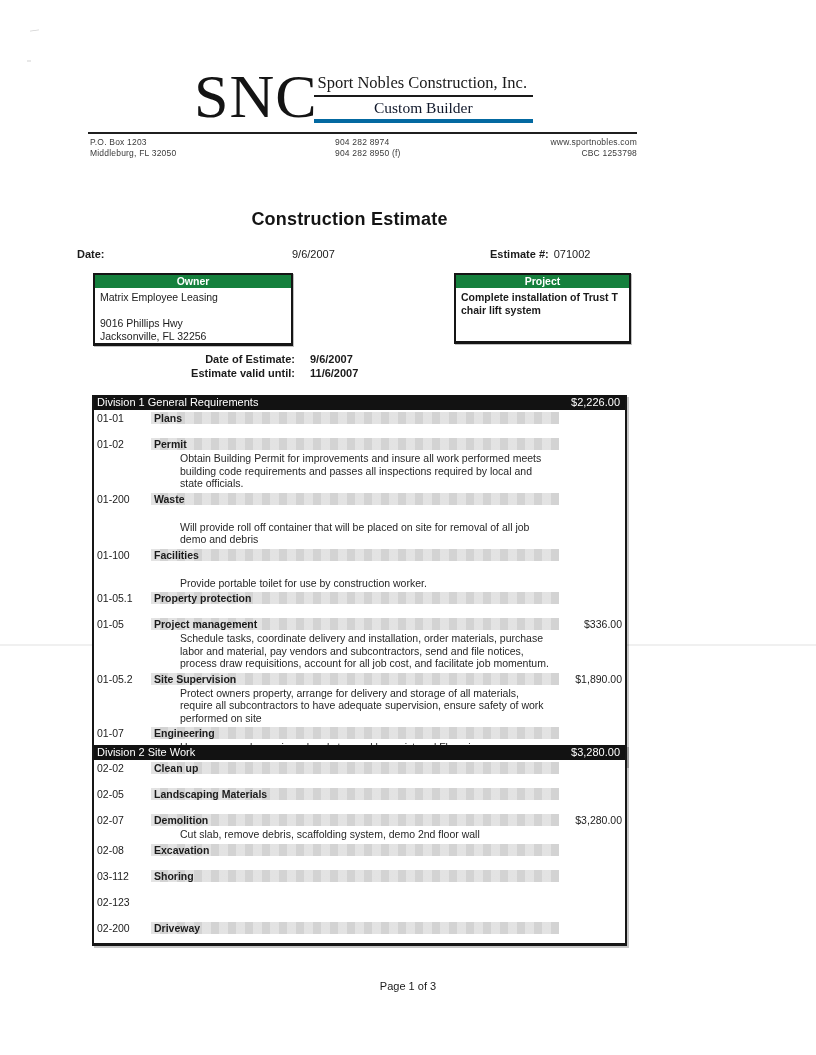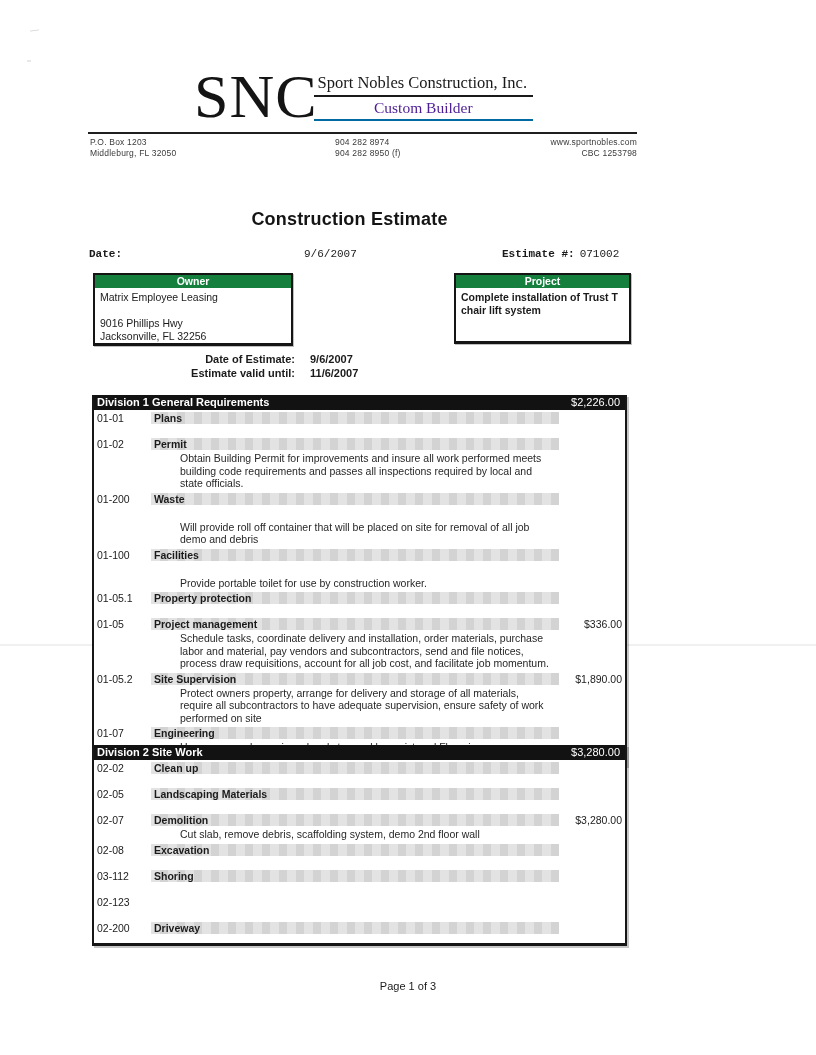--- a/index.html
+++ b/index.html
@@ -27,37 +27,37 @@
     margin-right:-4px;
   }
   .logo-text{display:flex;flex-direction:column;margin-top:7px;}
   .company-name{
     font-family:"Liberation Serif","DejaVu Serif",serif;
     font-size:16.5px;line-height:20px;color:#1a1a1a;white-space:nowrap;
     padding:0 6px 2px 4px;border-bottom:2px solid #1a1a1a;
   }
   .tagline{
     font-family:"Liberation Serif","DejaVu Serif",serif;
-    font-size:15.5px;line-height:18px;color:#4c1d95;text-align:center;
-    padding:2px 0 2px 0;border-bottom:2px solid #0369a1;
+    font-size:15.5px;line-height:18px;color:#0f172a;text-align:center;
+    padding:2px 0 2px 0;border-bottom:4px solid #0369a1;
   }
   .head-rule{position:absolute;left:88px;top:132px;width:549px;height:2px;background:#1f1f1f;}
   .contact-row{
     position:absolute;left:90px;top:137px;width:547px;
     display:grid;grid-template-columns:245px 185px 1fr;
     font-size:8.5px;line-height:11px;color:#3a3a3a;letter-spacing:.2px;
   }
   .contact-col.right{text-align:right;}
 
   
   .doc-title{
     position:absolute;left:76px;top:209px;width:547px;text-align:center;
     font-size:18px;font-weight:bold;letter-spacing:.2px;color:#141414;
   }
-  .meta-row{position:absolute;left:84px;top:248px;width:547px;height:16px;font-size:11px;font-family:Liberation Mono, monospace;}
+  .meta-row{position:absolute;left:72px;top:248px;width:547px;height:16px;font-size:11px;}
   .meta-date-label{position:absolute;left:5px;font-weight:bold;}
   .meta-date-value{position:absolute;left:220px;}
   .meta-estimate{position:absolute;left:418px;display:flex;gap:5px;}
   .meta-estimate-label{font-weight:bold;}
 
   
   .boxes-row{position:absolute;left:90px;top:273px;width:547px;height:80px;}
   .info-box{
     position:absolute;top:0;
     border:2px solid #151515;border-bottom-width:3px;
@@ -85,21 +85,21 @@
     border-left:2px solid #161616;border-right:2px solid #161616;border-bottom:3px solid #161616;
     background:#fff;box-shadow:2px 2px 0 rgba(0,0,0,0.22);
   }
   .division-1{left:92px;top:395px;}
   .division-2{left:92px;top:745px;}
   .division-header{
     display:flex;align-items:center;
     background:#121212;color:#ffffff;
     font-size:11px;line-height:13px;padding:1px 5px 1px 3px;
   }
-  .division-title{font-weight:bold;}
+  .division-title{font-weight:normal;}
   .division-total{margin-left:auto;font-weight:400;}
   .division-items{padding-bottom:9px;}
   .item{margin-top:14px;}
   .division-items > .item:first-child{margin-top:2px;}
   .item.tight{margin-top:3px;}
   .item-head{display:flex;align-items:flex-start;}
   .item-code{width:54px;padding-left:3px;font-size:10.5px;line-height:12px;}
   .item-band{
     width:408px;box-sizing:border-box;
     background:#d8d8d8;

